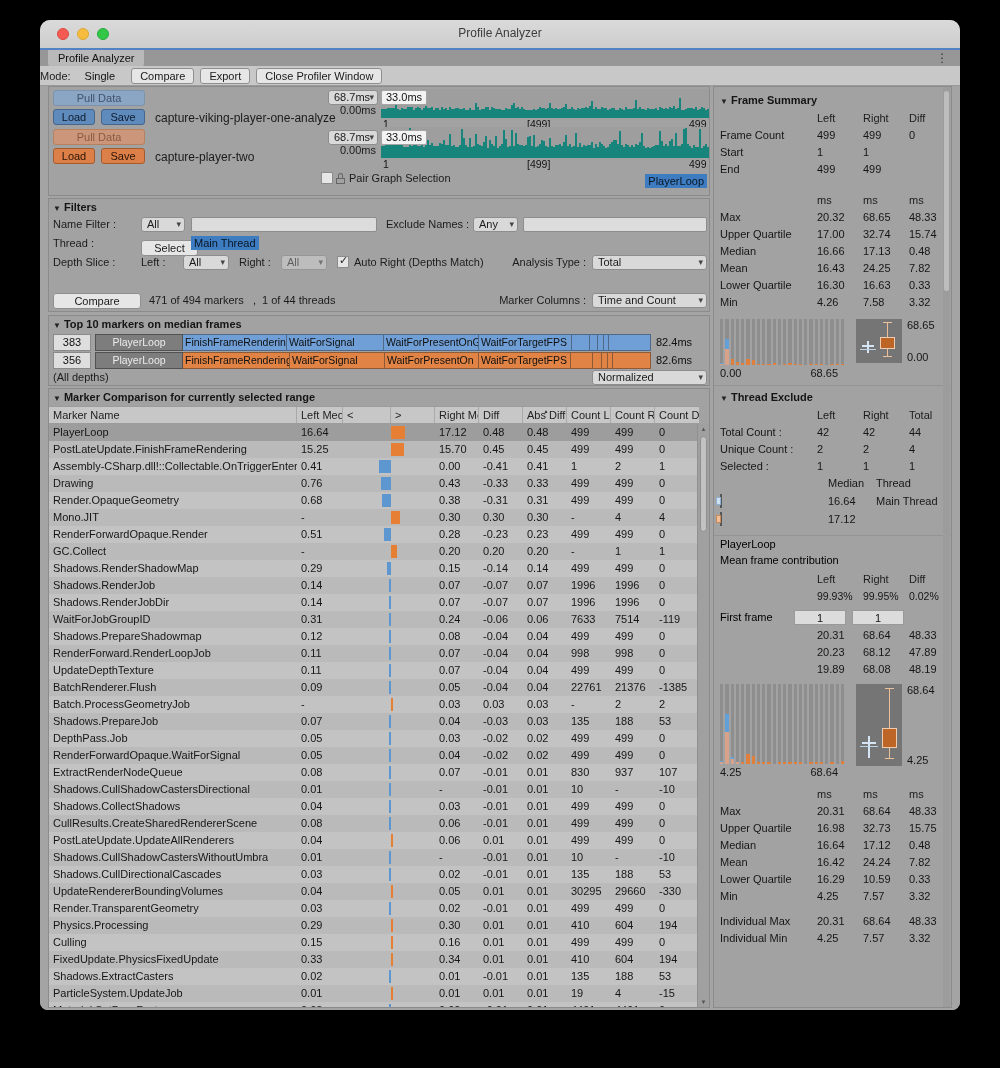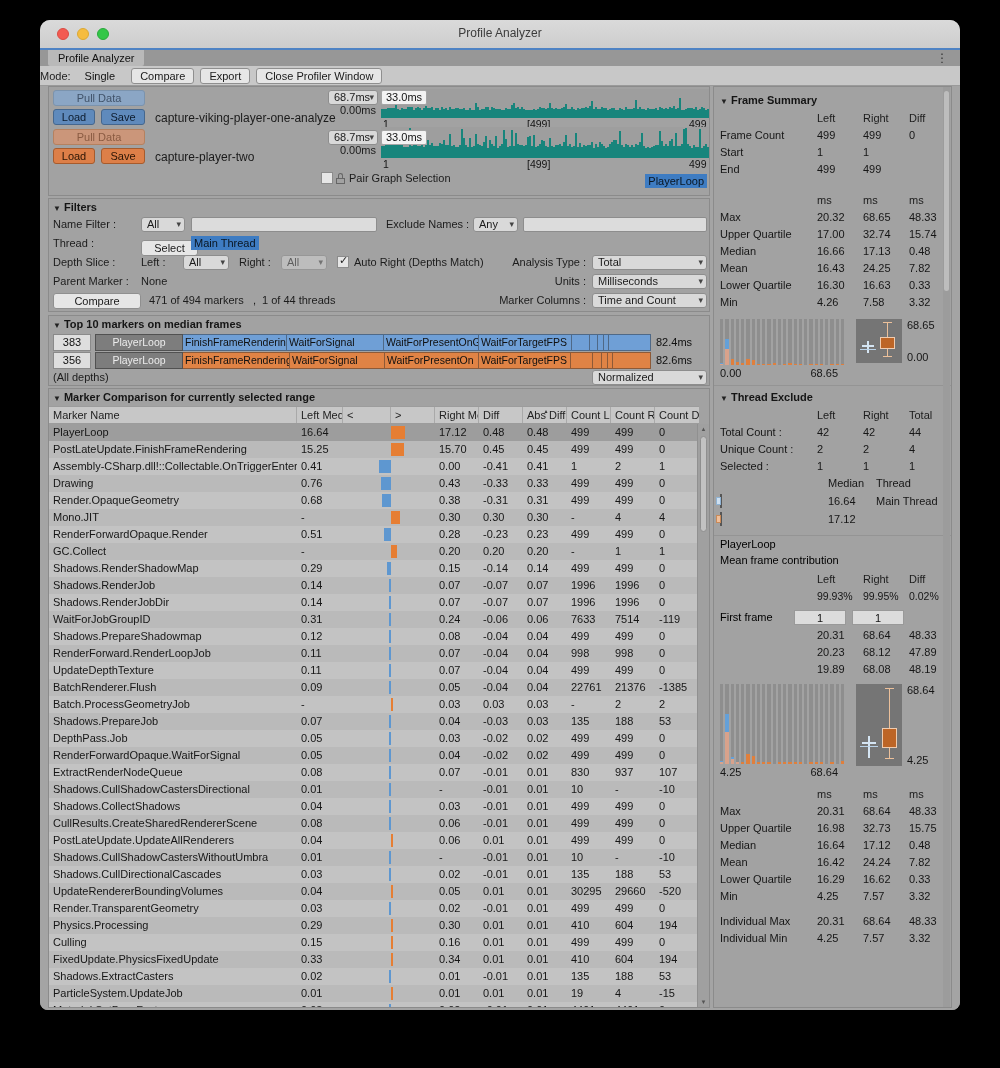--- a/index.html
+++ b/index.html
@@ -543,26 +543,20 @@
         <span class="flabel" style="left:4px;top:2px;">Depth Slice :</span>
         <span class="flabel" style="left:92px;top:2px;">Left :</span>
         <span class="dd" style="position:absolute;left:134px;top:1px;width:46px;">All</span>
         <span class="flabel" style="left:190px;top:2px;">Right :</span>
         <span class="dd disabled" style="position:absolute;left:232px;top:1px;width:46px;">All</span>
         <span class="checkbox checked" style="position:absolute;left:288px;top:2px;"></span>
         <span class="flabel" style="left:305px;top:2px;">Auto Right (Depths Match)</span>
         <span class="flabel" style="left:457px;top:2px;width:80px;text-align:right;">Analysis Type :</span>
         <span class="dd" style="position:absolute;left:543px;top:1px;width:115px;">Total</span>
       </div>
-      <div class="frow" style="top:74px;">
-        <span class="flabel" style="left:4px;top:2px;">Parent Marker :</span>
-        <span class="flabel" style="left:92px;top:2px;">None</span>
-        <span class="flabel" style="left:457px;top:2px;width:80px;text-align:right;">Units :</span>
-        <span class="dd" style="position:absolute;left:543px;top:1px;width:115px;">Milliseconds</span>
-      </div>
       <div class="frow" style="top:93px;">
         <span class="ubtn" style="position:absolute;left:4px;top:1px;width:88px;">Compare</span>
         <span class="flabel" style="left:100px;top:2px;">471 of 494 markers</span>
         <span class="flabel" style="left:204px;top:2px;">,</span>
         <span class="flabel" style="left:213px;top:2px;">1 of 44 threads</span>
         <span class="flabel" style="left:447px;top:2px;width:90px;text-align:right;">Marker Columns :</span>
         <span class="dd" style="position:absolute;left:543px;top:1px;width:115px;">Time and Count</span>
       </div>
     </div>
 
@@ -1031,21 +1025,21 @@
             <div class="ccell">0.04</div>
             <div class="ccell c-lt"></div>
             <div class="ccell c-gt">
                 <div class="dbar br" style="width: 2px;"></div>
               </div>
             <div class="ccell">0.05</div>
             <div class="ccell">0.01</div>
             <div class="ccell">0.01</div>
             <div class="ccell">30295</div>
             <div class="ccell">29660</div>
-            <div class="ccell">-520</div>
+            <div class="ccell">-330</div>
           </div>
 
           <div class="cmp-row even">
             <div class="ccell">Render.TransparentGeometry</div>
             <div class="ccell">0.03</div>
             <div class="ccell c-lt">
                 <div class="dbar bl" style="width: 2px;"></div>
               </div>
             <div class="ccell c-gt"></div>
             <div class="ccell">0.02</div>
@@ -1555,21 +1549,21 @@
             <div class="srow">
               <span class="sl">Mean</span>
                 <span class="sv">16.42</span>
                 <span class="sv">24.24</span>
                 <span class="sv">7.82</span>
             </div>
 
             <div class="srow">
               <span class="sl">Lower Quartile</span>
                 <span class="sv">16.29</span>
-                <span class="sv">16.62</span>
+                <span class="sv">10.59</span>
                 <span class="sv">0.33</span>
             </div>
 
             <div class="srow">
               <span class="sl">Min</span>
                 <span class="sv">4.25</span>
                 <span class="sv">7.57</span>
                 <span class="sv">3.32</span>
             </div>
           </div>

